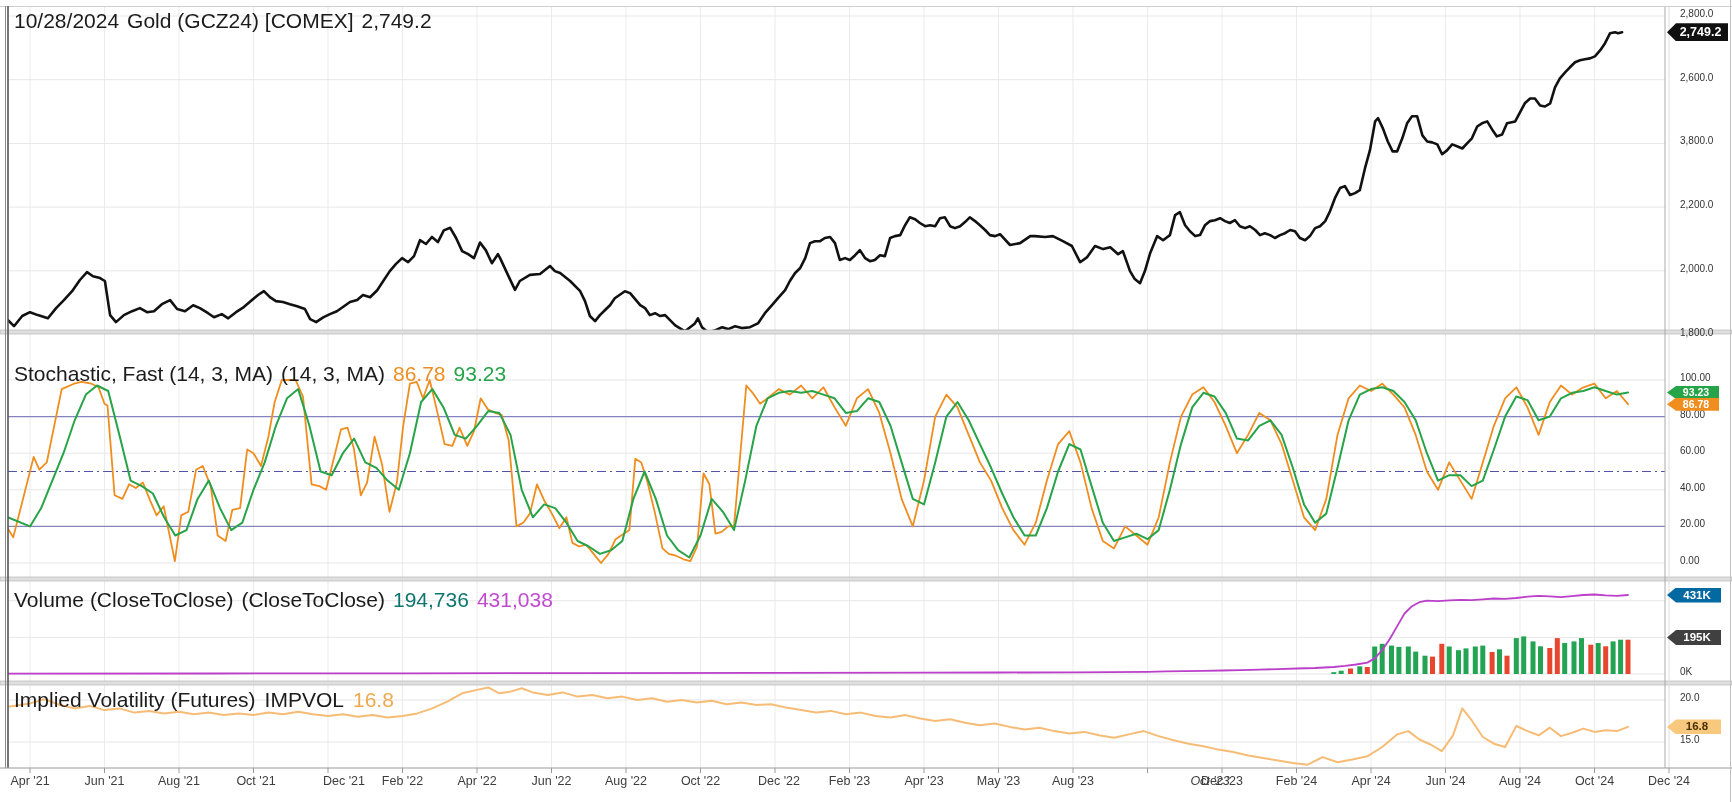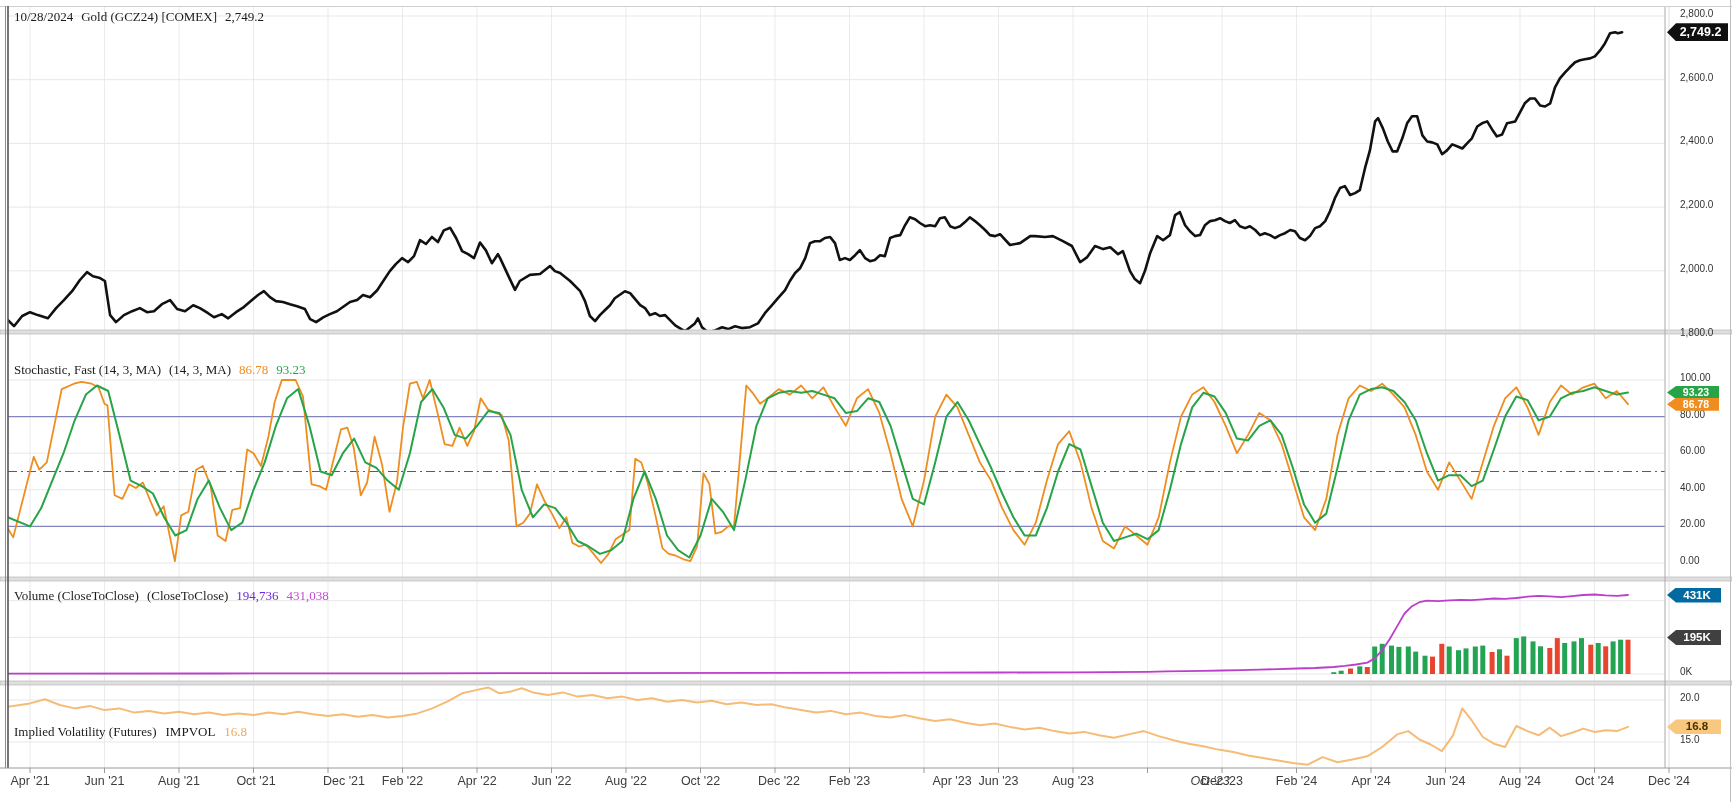--- a/index.html
+++ b/index.html
@@ -1,19 +1,19 @@
 <!DOCTYPE html>
 <html><head>
 <meta charset="utf-8">
 <style>
   html,body{margin:0;padding:0;background:#fff;}
   #chart-root{position:relative;width:1732px;height:802px;background:#fff;overflow:hidden;
     font-family:"Liberation Sans","DejaVu Sans",sans-serif;}
   #plot{position:absolute;left:0;top:0;}
-  .hdr{position:absolute;display:flex;gap:8px;white-space:nowrap;font-size:13px;color:#1b1b1b;z-index:6;font-family:Liberation Serif, serif;}
+  .hdr{position:absolute;display:flex;gap:8px;white-space:nowrap;font-size:21px;color:#1b1b1b;z-index:6;}
   .hdr .val{font-weight:400;}
   .ylab{position:absolute;left:1680px;width:50px;font-size:10px;color:#333;z-index:4;}
   .xlab{position:absolute;width:74px;top:774px;text-align:center;font-size:12.5px;color:#3d3d3d;z-index:4;}
   .tag{position:absolute;left:1667px;z-index:7;font-weight:700;text-align:center;
     clip-path:polygon(9px 0%,100% 0%,100% 100%,9px 100%,0% 50%);padding-left:6px;box-sizing:border-box;}
   .tag-lg{width:61px;height:18px;line-height:18px;font-size:12.5px;}
   .tag-sm{width:52px;height:13px;line-height:13px;font-size:10.5px;}
   .tag-md{width:54px;height:15px;line-height:15px;font-size:11.5px;}
   .hit{position:absolute;left:0;width:1665px;z-index:5;}
   .axis-hit{position:absolute;z-index:5;}
@@ -158,33 +158,33 @@
   </div>
   <div class="hdr" style="left:14px;top:362px;">
     <span>Stochastic, Fast (14, 3, MA)</span>
     <span>(14, 3, MA)</span>
     <span class="val" style="color:#ef8d1f">86.78</span>
     <span class="val" style="color:#27a348">93.23</span>
   </div>
   <div class="hdr" style="left:14px;top:588px;">
     <span>Volume (CloseToClose)</span>
     <span>(CloseToClose)</span>
-    <span class="val" style="color:#6d28d9">194,736</span>
+    <span class="val" style="color:#0f766e">194,736</span>
     <span class="val" style="color:#c24ad1">431,038</span>
   </div>
-  <div class="hdr" style="left:14px;top:724px;gap:9px;">
+  <div class="hdr" style="left:14px;top:688px;gap:9px;">
     <span>Implied Volatility (Futures)</span>
     <span>IMPVOL</span>
     <span class="val" style="color:#f0a94f">16.8</span>
   </div>
 
   <div id="labels">
       <div class="ylab" style="top: 8px;">2,800.0</div>
       <div class="ylab" style="top: 71.7px;">2,600.0</div>
-      <div class="ylab" style="top: 135.4px;">2,400.0</div>
+      <div class="ylab" style="top: 135.4px;">3,800.0</div>
       <div class="ylab" style="top: 199.1px;">2,200.0</div>
       <div class="ylab" style="top: 262.8px;">2,000.0</div>
       <div class="ylab" style="top: 326.5px;">1,800.0</div>
       <div class="tag tag-lg" style="top: 23.1798px; background: rgb(16, 16, 16); color: rgb(255, 255, 255);">2,749.2</div>
       <div class="ylab" style="top: 372px;">100.00</div>
       <div class="ylab" style="top: 408.6px;">80.00</div>
       <div class="ylab" style="top: 445.2px;">60.00</div>
       <div class="ylab" style="top: 481.8px;">40.00</div>
       <div class="ylab" style="top: 518.4px;">20.00</div>
       <div class="ylab" style="top: 555px;">0.00</div>
@@ -201,22 +201,22 @@
       <div class="xlab" style="left: 142px;">Aug '21</div>
       <div class="xlab" style="left: 219px;">Oct '21</div>
       <div class="xlab" style="left: 307px;">Dec '21</div>
       <div class="xlab" style="left: 365.5px;">Feb '22</div>
       <div class="xlab" style="left: 440px;">Apr '22</div>
       <div class="xlab" style="left: 514.5px;">Jun '22</div>
       <div class="xlab" style="left: 589px;">Aug '22</div>
       <div class="xlab" style="left: 663.5px;">Oct '22</div>
       <div class="xlab" style="left: 742px;">Dec '22</div>
       <div class="xlab" style="left: 812.5px;">Feb '23</div>
-      <div class="xlab" style="left: 915px;">Apr '23</div>
-      <div class="xlab" style="left: 961.5px;">Jun '23</div>
+      <div class="xlab" style="left: 887px;">Apr '23</div>
+      <div class="xlab" style="left: 961.5px;">May '23</div>
       <div class="xlab" style="left: 1036px;">Aug '23</div>
       <div class="xlab" style="left: 1173px; font-style: italic;">Oct '23</div>
       <div class="xlab" style="left: 1185px;">Dec '23</div>
       <div class="xlab" style="left: 1259.5px;">Feb '24</div>
       <div class="xlab" style="left: 1334px;">Apr '24</div>
       <div class="xlab" style="left: 1408.5px;">Jun '24</div>
       <div class="xlab" style="left: 1483px;">Aug '24</div>
       <div class="xlab" style="left: 1557.5px;">Oct '24</div>
       <div class="xlab" style="left: 1632px;">Dec '24</div>
     </div>

